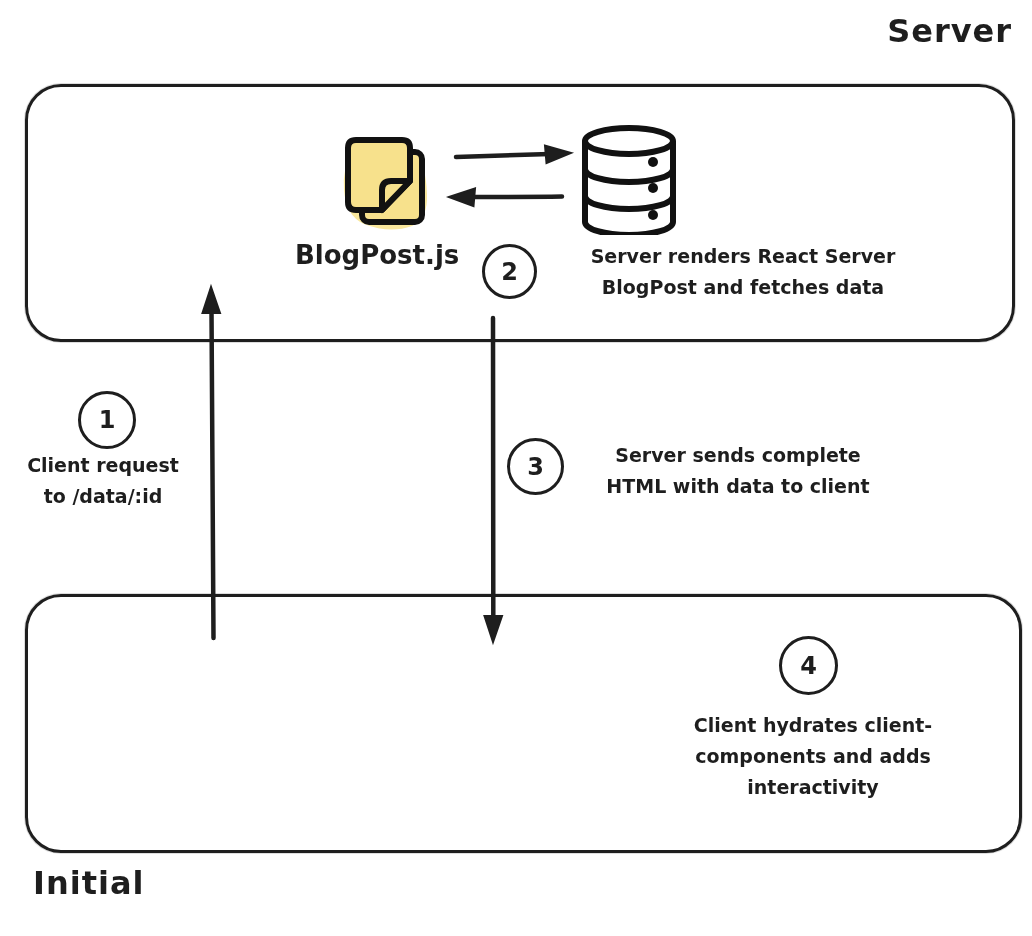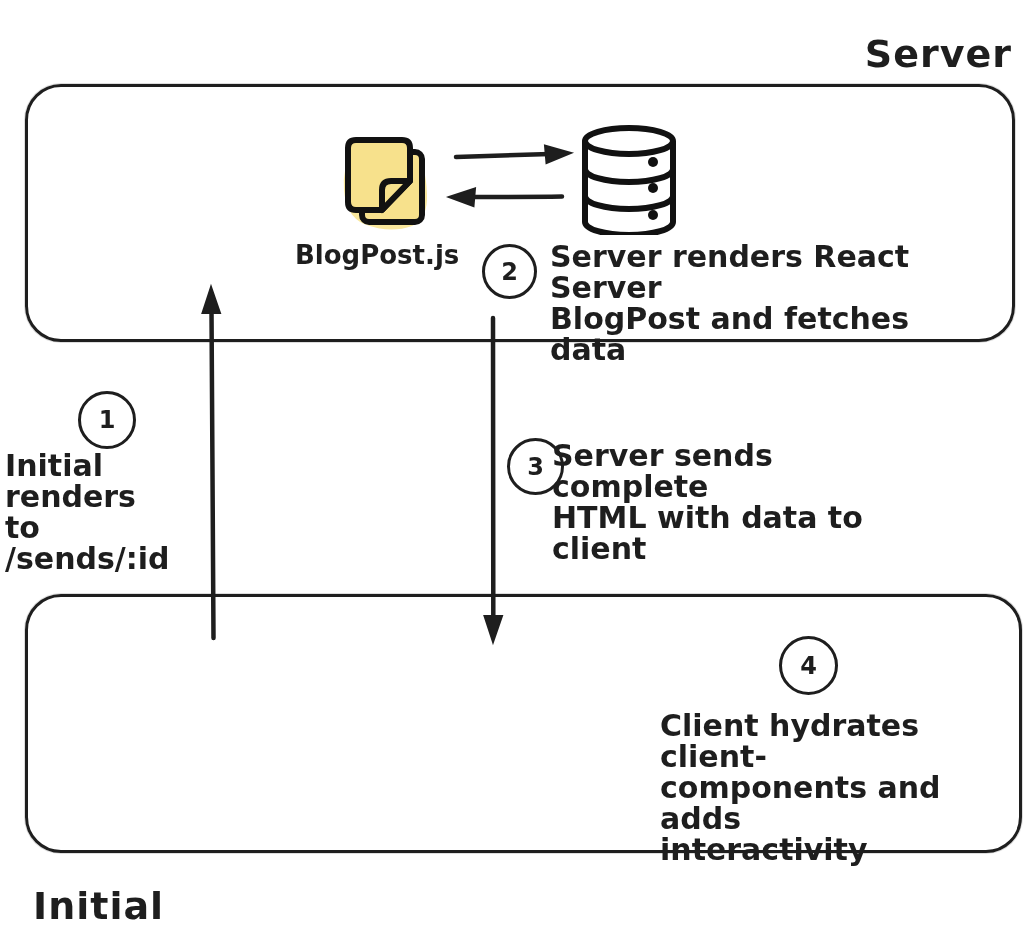--- a/index.html
+++ b/index.html
@@ -9,21 +9,21 @@
     --bg:#ffffff;
   }
   *{margin:0;padding:0;box-sizing:border-box;}
   html,body{background:#fff;}
   body{font-family:"DejaVu Sans","Liberation Sans",sans-serif;color:var(--ink);}
   .canvas{
     position:relative;width:1032px;height:936px;background:var(--bg);
     overflow:hidden;
   }
   .region-title{
-    position:absolute;font-size:38px;font-weight:700;letter-spacing:1px;color:var(--ink);margin-top:20px;
+    position:absolute;font-size:32px;font-weight:700;letter-spacing:1px;color:var(--ink);
   }
   .server-title{top:12px;right:20px;}
   .client-title{top:864px;left:33px;}
   .zone-box{
     position:absolute;border:3px solid var(--ink);border-radius:36px;background:transparent;
     box-shadow:0 0 0 1px rgba(30,30,30,0.15);
   }
   .server-box{left:25px;top:84px;width:990px;height:258px;}
   .client-box{left:25px;top:594px;width:997px;height:259px;}
   .arrow-layer{position:absolute;left:0;top:0;width:1032px;height:936px;pointer-events:none;}
@@ -37,21 +37,21 @@
   .step-circle{
     position:absolute;border:3px solid var(--ink);border-radius:50%;
     display:flex;align-items:center;justify-content:center;
     font-size:24px;font-weight:600;background:transparent;
   }
   .c1{left:78px;top:391px;width:58px;height:58px;}
   .c2{left:482px;top:244px;width:55px;height:55px;}
   .c3{left:507px;top:438px;width:57px;height:57px;}
   .c4{left:779px;top:636px;width:59px;height:59px;}
   .step-text{
-    position:absolute;font-size:30px;font-weight:600;line-height:31px;
+    position:absolute;text-align:center;font-size:19px;font-weight:600;line-height:31px;
     color:var(--ink);
   }
   .t1{left:5px;top:450px;width:196px;}
   .t2{left:550px;top:241px;width:386px;}
   .t3{left:552px;top:440px;width:372px;}
   .t4{left:660px;top:710px;width:306px;}
 </style>
 </head>
 <body>
 
@@ -118,22 +118,22 @@
     <span>2</span>
   </div>
   <div class="step-circle c3">
     <span>3</span>
   </div>
   <div class="step-circle c4">
     <span>4</span>
   </div>
 
   <div class="step-text t1">
-    <div>Initial renders</div>
-    <div>to /sends/:id</div>
+    <div>Client request</div>
+    <div>to /data/:id</div>
   </div>
   <div class="step-text t2">
     <div>Server renders React Server</div>
     <div>BlogPost and fetches data</div>
   </div>
   <div class="step-text t4">
     <div>Client hydrates client-</div>
     <div>components and adds</div>
     <div>interactivity</div>
   </div>

